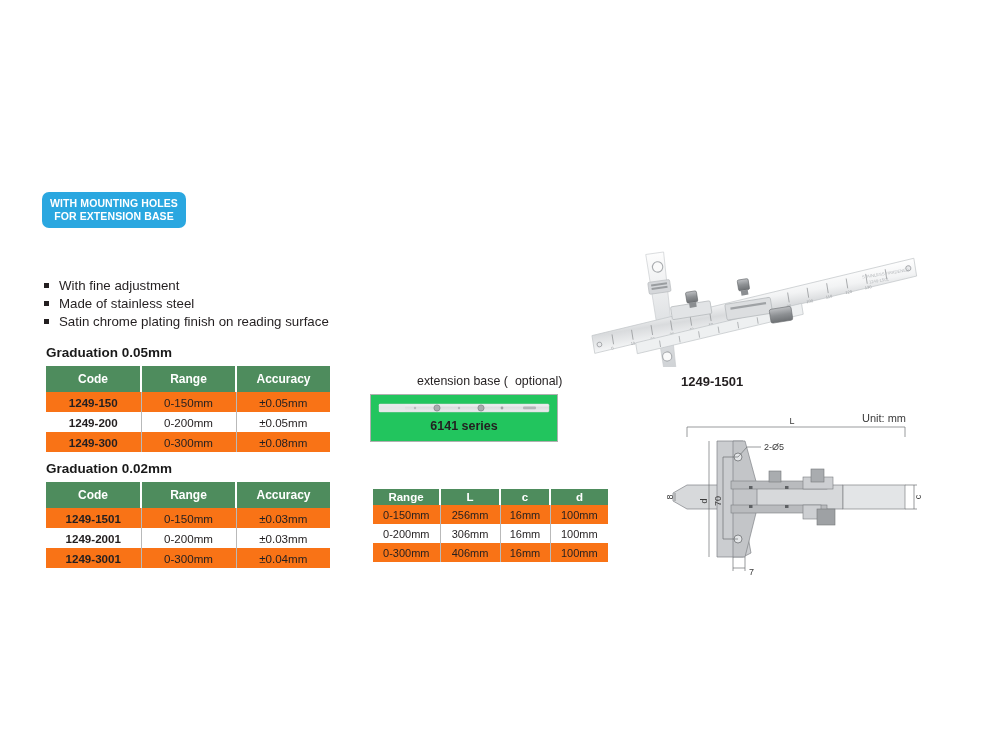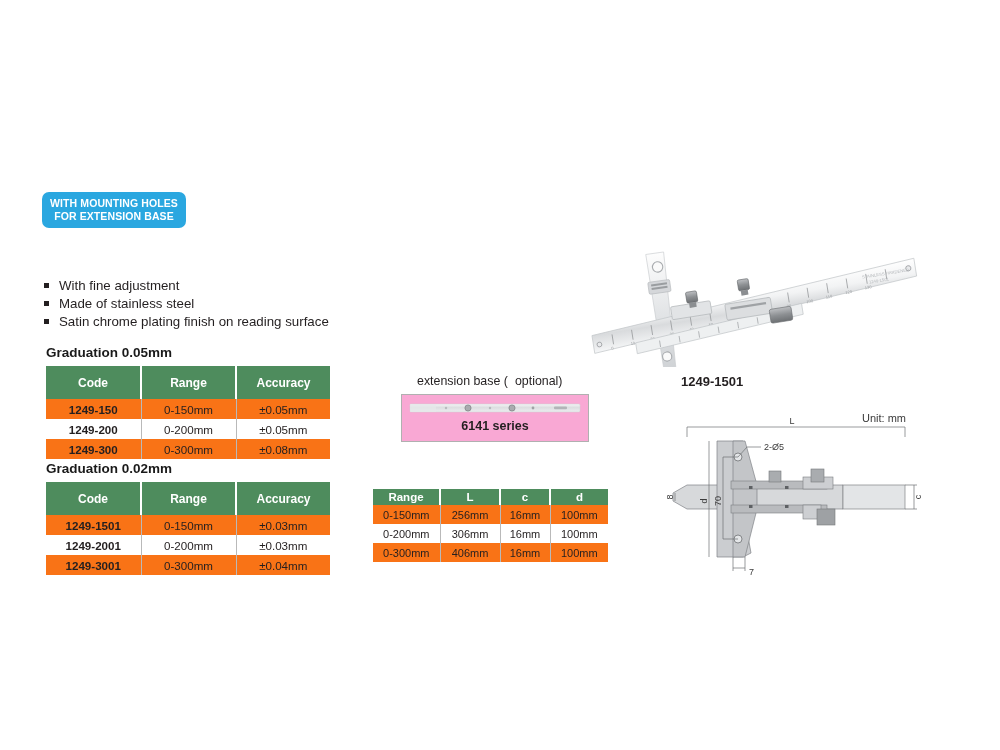--- a/index.html
+++ b/index.html
@@ -67,21 +67,21 @@
     position: absolute;
     border-collapse: collapse;
     font-size: 11.6px;
     table-layout: fixed;
   }
   table.spec th {
     background: #4e8c5d;
     color: #ffffff;
     font-weight: bold;
     font-size: 12px;
-    height: 33px;
+    height: 26px;
     border-right: 2px solid #ffffff;
     text-align: center;
     padding: 0;
   }
   table.spec th:last-child { border-right: none; }
   table.spec td {
     height: 20px;
     text-align: center;
     padding: 0;
     border-right: 1px solid #b9b9b9;
@@ -119,24 +119,24 @@
   }
 
   
   .ext-caption {
     position: absolute; left: 417px; top: 374px;
     font-size: 12.4px; color: #231f20;
     white-space: nowrap;
   }
   .ext-caption b { font-weight: normal; padding-left: 7px; }
   .ext-box {
-    position: absolute; left: 401px; top: 394px;
+    position: absolute; left: 370px; top: 394px;
     width: 186px; height: 46px;
     border: 1px solid #b0b0b0;
-    background: #f9a8d4;
+    background: #22c55e;
     text-decoration: underline;
   }
   .ext-photo {
     position: absolute; left: 6px; top: 5px;
     width: 174px; height: 17px;
   }
   .ext-series {
     position: absolute; left: 0; right: 0; top: 24px;
     text-align: center;
     font-size: 12.5px; font-weight: bold; color: #231f20;

